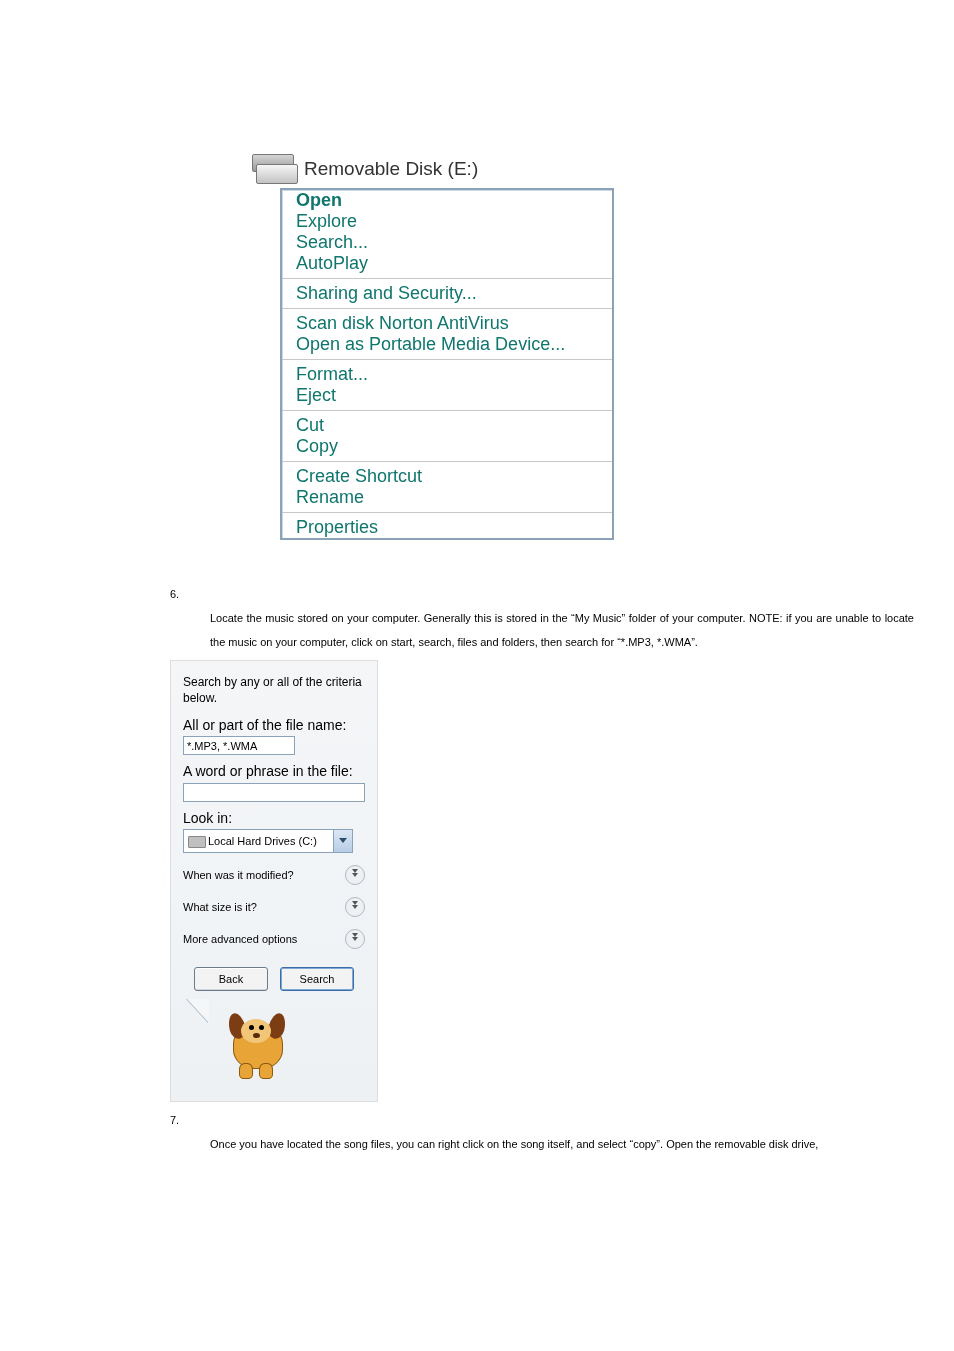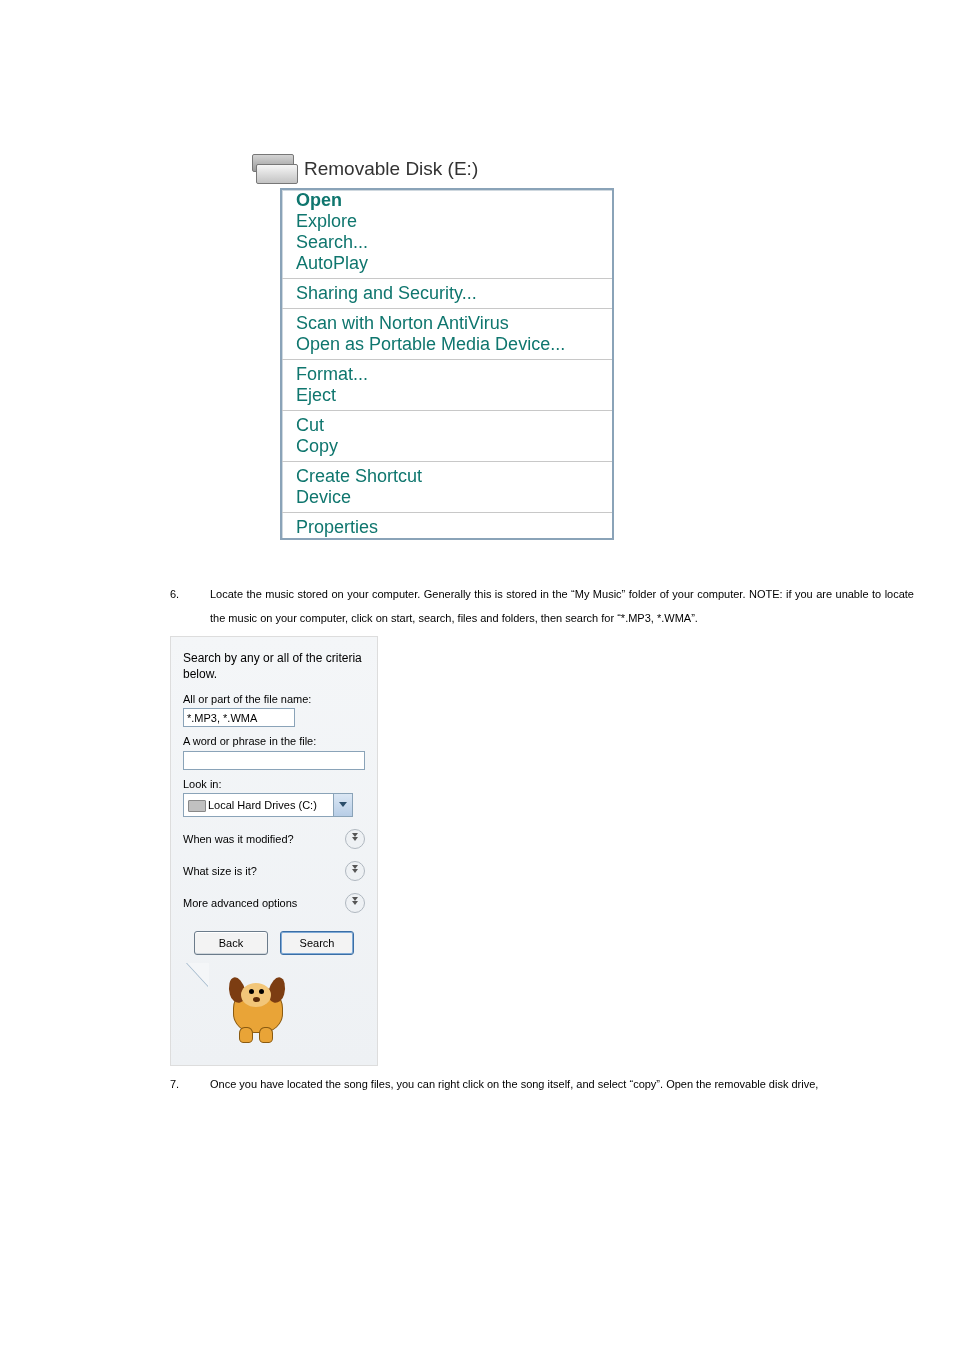--- a/index.html
+++ b/index.html
@@ -77,40 +77,40 @@
   }
   .li-row {
     display: flex;
     gap: 20px;
     font-size: 11px;
     color: #000;
     line-height: 2.2;
     text-align: justify;
   }
   .li-num { width: 20px; flex: 0 0 20px; }
-  .li-txt { flex: 1; }
+  .li-txt { flex: 1; margin-top: 24px; }
 
   
   .search-wrap {
     margin: 6px 0 0 170px;
     width: 208px;
     border: 1px solid #ddd;
     background: linear-gradient(#f4f6f8,#eef1f4);
     font-family: "Tahoma","Segoe UI",sans-serif;
     box-sizing: border-box;
     padding: 14px 12px 10px 12px;
   }
   .s-title {
     font-size: 12px;
     font-weight: normal;
     line-height: 1.3;
     margin-bottom: 10px;
   }
   .s-label {
-    font-size: 11px;
+    font-size: 14px;
     margin-top: 8px;
     margin-bottom: 3px;
   }
   .s-input {
     width: 100%;
     box-sizing: border-box;
     border: 1px solid #8aa3b8;
     background: #fff;
     font-size: 11px;
     height: 19px;
@@ -243,31 +243,31 @@
     </div>
 
     <div class="ctxmenu">
       <div class="ctxmenu-item bold">Open</div>
       <div class="ctxmenu-item">Explore</div>
       <div class="ctxmenu-item">Search...</div>
       <div class="ctxmenu-item">AutoPlay</div>
       <div class="ctxmenu-sep"></div>
       <div class="ctxmenu-item">Sharing and Security...</div>
       <div class="ctxmenu-sep"></div>
-      <div class="ctxmenu-item">Scan with Norton AntiVirus</div>
+      <div class="ctxmenu-item">Scan disk Norton AntiVirus</div>
       <div class="ctxmenu-item">Open as Portable Media Device...</div>
       <div class="ctxmenu-sep"></div>
       <div class="ctxmenu-item">Format...</div>
       <div class="ctxmenu-item">Eject</div>
       <div class="ctxmenu-sep"></div>
       <div class="ctxmenu-item">Cut</div>
       <div class="ctxmenu-item">Copy</div>
       <div class="ctxmenu-sep"></div>
       <div class="ctxmenu-item">Create Shortcut</div>
-      <div class="ctxmenu-item">Device</div>
+      <div class="ctxmenu-item">Rename</div>
       <div class="ctxmenu-sep"></div>
       <div class="ctxmenu-item">Properties</div>
     </div>
   </div>
 
   <div class="body-text">
     <div class="li-row">
       <div class="li-num">6.</div>
       <div class="li-txt">Locate the music stored on your computer. Generally this is stored in the “My Music” folder of your computer. NOTE:  if you are unable to locate the music on your computer, click on start, search, files and folders, then search for “*.MP3, *.WMA”.</div>
     </div>

